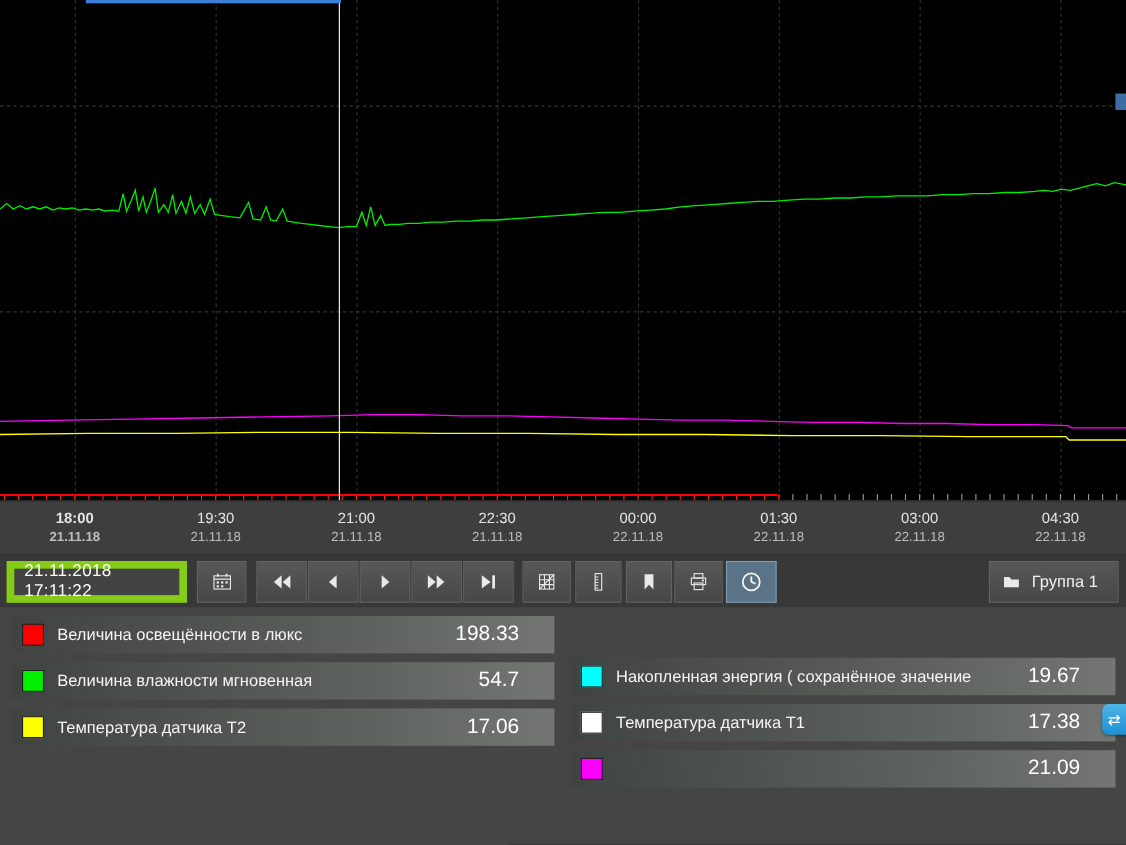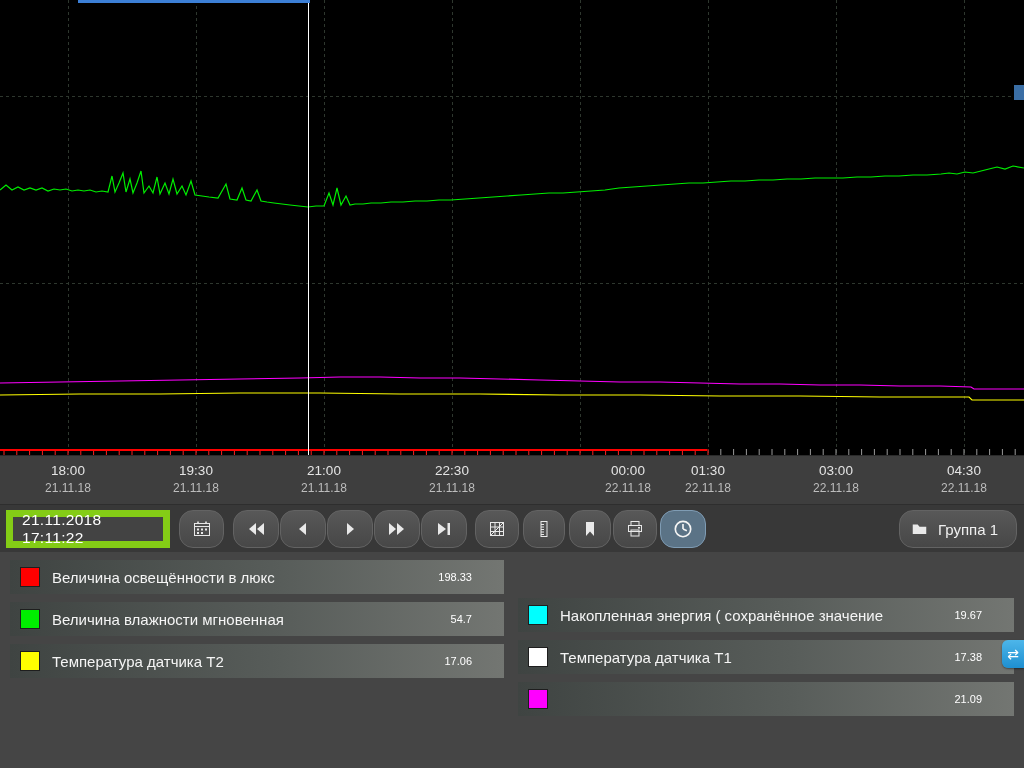--- a/index.html
+++ b/index.html
@@ -16,21 +16,21 @@
   
   #axis-band{position:absolute;left:0;top:455px;width:1024px;height:49px;background:#3e3e3e;border-top:1px solid #2a2a2a;box-sizing:border-box;}
   .time-tick{position:absolute;top:7px;transform:translateX(-50%);text-align:center;white-space:nowrap;}
   .time-tick .t{display:block;font-size:13.5px;color:#e4e4e4;}
   .time-tick .d{display:block;font-size:12px;color:#bdbdbd;margin-top:3px;}
   
   #toolbar{position:absolute;left:0;top:504px;width:1024px;height:48px;background:#383838;border-top:1px solid #2e2e2e;box-sizing:border-box;}
   .tbtn{
     position:absolute;top:5px;height:38px;box-sizing:border-box;
     background:linear-gradient(#585858,#474747);
-    border:1px solid #636363;border-radius:14px;
+    border:1px solid #636363;border-radius:0;
     display:flex;align-items:center;justify-content:center;
     padding:8px;cursor:pointer;color:#f0f0f0;
   }
   .tbtn.active{background:linear-gradient(#67809a00,#0000),#5b7386;background:#5b7386;border-color:#7f9cb4;}
   #datetime-field{
     position:absolute;left:6px;top:5px;width:164px;height:38px;box-sizing:border-box;
     background:#434343;border:7px solid #84cc16;color:#fff;
     display:flex;align-items:center;padding-left:9px;font-size:15.5px;letter-spacing:.3px;cursor:default;
   }
   #btn-calendar{left:179px;width:45px;}
@@ -49,21 +49,21 @@
   
   #legend-left{position:absolute;left:10px;top:560px;width:494px;}
   #legend-right{position:absolute;left:518px;top:560px;width:496px;margin-top:38px;}
   .legend-row{
     height:34px;margin-bottom:8px;display:flex;align-items:center;
     padding:11px 10px;box-sizing:border-box;cursor:pointer;
     background:linear-gradient(90deg,#3f4442 0%,#585d5a 55%,#737672 100%);
   }
   .swatch{width:20px;height:20px;border:1px solid #1e1e1e;margin-right:12px;flex:none;box-sizing:border-box;}
   .legend-label{font-size:15px;color:#f5f5f5;white-space:nowrap;overflow:hidden;}
-  .legend-value{margin-left:auto;font-size:11px;color:#ffffff;padding-right:22px;flex:none;}
+  .legend-value{margin-left:auto;font-size:19px;color:#ffffff;padding-right:22px;flex:none;}
   
   #remote-tab{
     position:absolute;left:1002px;top:640px;width:22px;height:28px;
     background:linear-gradient(#4db6ea,#1e8fd0);border-radius:6px 0 0 6px;
     color:#fff;display:flex;align-items:center;justify-content:center;
     font-size:14px;cursor:pointer;box-shadow:0 1px 2px rgba(0,0,0,.4);
   }
 </style>
 </head>
 <body>
@@ -167,37 +167,37 @@
         <polyline points="0,383 60,382 120,381 180,380 240,379 300,378 340,377 380,377 420,378 460,378 500,379 540,380 580,381 620,382 660,382 700,383 740,384 780,384 820,385 860,385 900,386 940,386 971,387 974,389 1024,389" fill="none" stroke="#ff00ff" stroke-width="1.2"></polyline>
         <polyline points="0,190 6,185 12,190 18,187 24,190 30,188 36,190 42,188 48,191 54,189 60,190 66,189 72,191 78,190 84,191 90,190 96,192 102,191 108,192 112,176 115,192 119,183 123,173 126,192 130,179 133,193 137,183 141,171 144,193 149,186 153,193 157,177 160,194 165,183 169,194 173,179 177,194 182,186 186,195 191,181 195,195 202,196 209,197 218,198 226,184 230,199 237,200 242,188 246,200 251,201 257,190 261,201 267,202 274,203 282,204 290,205 299,206 308,207 316,206 324,206 329,193 333,205 337,188 341,205 346,196 350,205 355,204 363,204 371,203 381,203 391,202 403,202 415,201 427,201 439,200 451,200 465,199 479,198 493,197 507,196 521,195 535,194 549,193 563,193 577,192 591,191 605,190 619,188 633,187 647,186 661,185 675,184 689,183 703,183 717,182 731,181 745,181 759,180 773,180 787,179 801,179 815,178 829,178 843,178 857,177 871,177 885,176 899,176 913,175 927,175 941,174 949,173 957,174 965,172 973,173 981,171 989,169 997,167 1005,169 1013,166 1024,168" fill="none" stroke="#00ee00" stroke-width="1.2"></polyline>
         <line x1="308.5" y1="0" x2="308.5" y2="455" stroke="#ffffff" stroke-width="1"></line>
       </svg>
     <div id="selection-top" style="left: 78px; width: 232px; background: rgb(60, 127, 214);"></div>
     <div id="right-marker" style="background: rgb(58, 110, 165);"></div>
   </div>
 
   <div id="axis-band">
     <div id="time-labels">
-        <div class="time-tick" style="left: 68px;">
+        <div class="time-tick" style="left: 68px; font-weight: bold;">
           <span class="t">18:00</span>
           <span class="d">21.11.18</span>
         </div>
         <div class="time-tick" style="left: 196px;">
           <span class="t">19:30</span>
           <span class="d">21.11.18</span>
         </div>
         <div class="time-tick" style="left: 324px;">
           <span class="t">21:00</span>
           <span class="d">21.11.18</span>
         </div>
         <div class="time-tick" style="left: 452px;">
           <span class="t">22:30</span>
           <span class="d">21.11.18</span>
         </div>
-        <div class="time-tick" style="left: 580px; margin-left: 48px;">
+        <div class="time-tick" style="left: 580px;">
           <span class="t">00:00</span>
           <span class="d">22.11.18</span>
         </div>
         <div class="time-tick" style="left: 708px;">
           <span class="t">01:30</span>
           <span class="d">22.11.18</span>
         </div>
         <div class="time-tick" style="left: 836px;">
           <span class="t">03:00</span>
           <span class="d">22.11.18</span>

